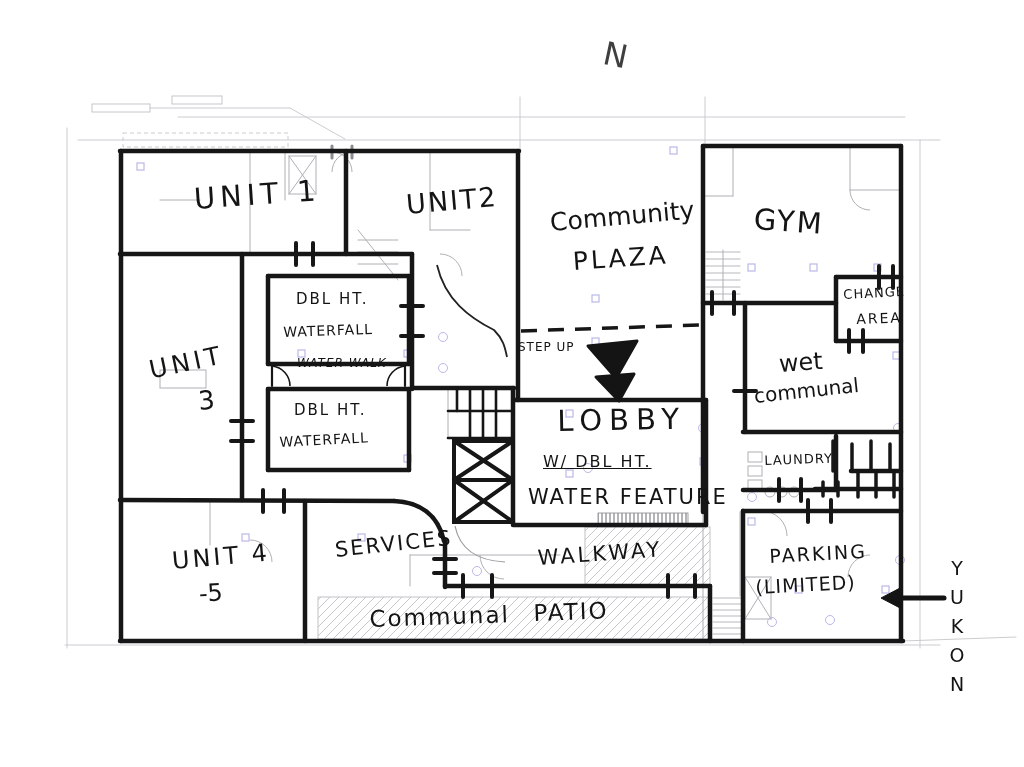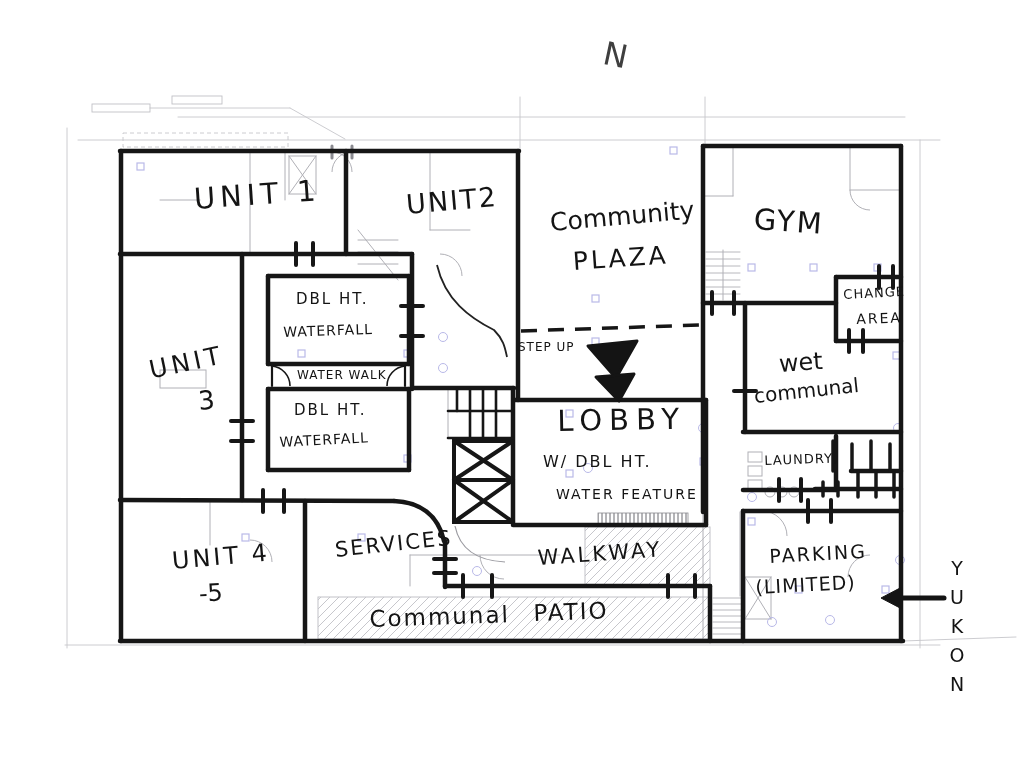--- a/index.html
+++ b/index.html
@@ -268,29 +268,29 @@
   <div class="lbl" style="left:755px;top:205px;font-size:29px;letter-spacing:2px;transform:rotate(4deg);">GYM</div>
 
   <div class="lbl" style="left:843px;top:288px;font-size:13px;letter-spacing:1px;transform:rotate(-3deg);">CHANGE</div>
   <div class="lbl" style="left:856px;top:312px;font-size:14px;letter-spacing:2px;transform:rotate(-2deg);">AREA</div>
 
   <div class="lbl" style="left:147px;top:358px;font-size:25px;letter-spacing:4px;transform:rotate(-12deg);">UNIT</div>
   <div class="lbl" style="left:197px;top:388px;font-size:26px;transform:rotate(-5deg);">3</div>
 
   <div class="lbl" style="left:296px;top:292px;font-size:15px;letter-spacing:2px;">DBL HT.</div>
   <div class="lbl" style="left:283px;top:325px;font-size:14px;letter-spacing:1px;transform:rotate(-2deg);">WATERFALL</div>
-  <div class="lbl" style="left:297px;top:369px;font-size:12px;letter-spacing:1px;">WATER WALK</div>
+  <div class="lbl" style="left:297px;top:357px;font-size:12px;letter-spacing:1px;font-style:italic;">WATER WALK</div>
   <div class="lbl" style="left:294px;top:403px;font-size:15px;letter-spacing:2px;">DBL HT.</div>
   <div class="lbl" style="left:279px;top:435px;font-size:14px;letter-spacing:1px;transform:rotate(-3deg);">WATERFALL</div>
 
   <div class="lbl" style="left:518px;top:341px;font-size:12px;letter-spacing:1px;">STEP UP</div>
 
   <div class="lbl" style="left:557px;top:407px;font-size:29px;letter-spacing:7px;transform:rotate(-1deg);">LOBBY</div>
-  <div class="lbl" style="left:543px;top:454px;font-size:16px;letter-spacing:2px;">W/ DBL HT.</div>
-  <div class="lbl" style="left:556px;top:487px;font-size:14px;letter-spacing:2px;">WATER FEATURE</div>
+  <div class="lbl" style="left:543px;top:454px;font-size:16px;letter-spacing:2px;text-decoration:underline;">W/ DBL HT.</div>
+  <div class="lbl" style="left:528px;top:487px;font-size:21px;letter-spacing:2px;">WATER FEATURE</div>
 
   <div class="lbl" style="left:778px;top:352px;font-size:24px;transform:rotate(-4deg);">wet</div>
   <div class="lbl" style="left:753px;top:386px;font-size:20px;transform:rotate(-6deg);">communal</div>
 
   <div class="lbl" style="left:764px;top:454px;font-size:13px;letter-spacing:1px;transform:rotate(-2deg);">LAUNDRY,</div>
 
   <div class="lbl" style="left:171px;top:549px;font-size:24px;letter-spacing:3px;transform:rotate(-5deg);">UNIT 4</div>
   <div class="lbl" style="left:198px;top:582px;font-size:24px;transform:rotate(-4deg);">-5</div>
 
   <div class="lbl" style="left:334px;top:540px;font-size:21px;letter-spacing:2px;transform:rotate(-6deg);">SERVICES</div>

